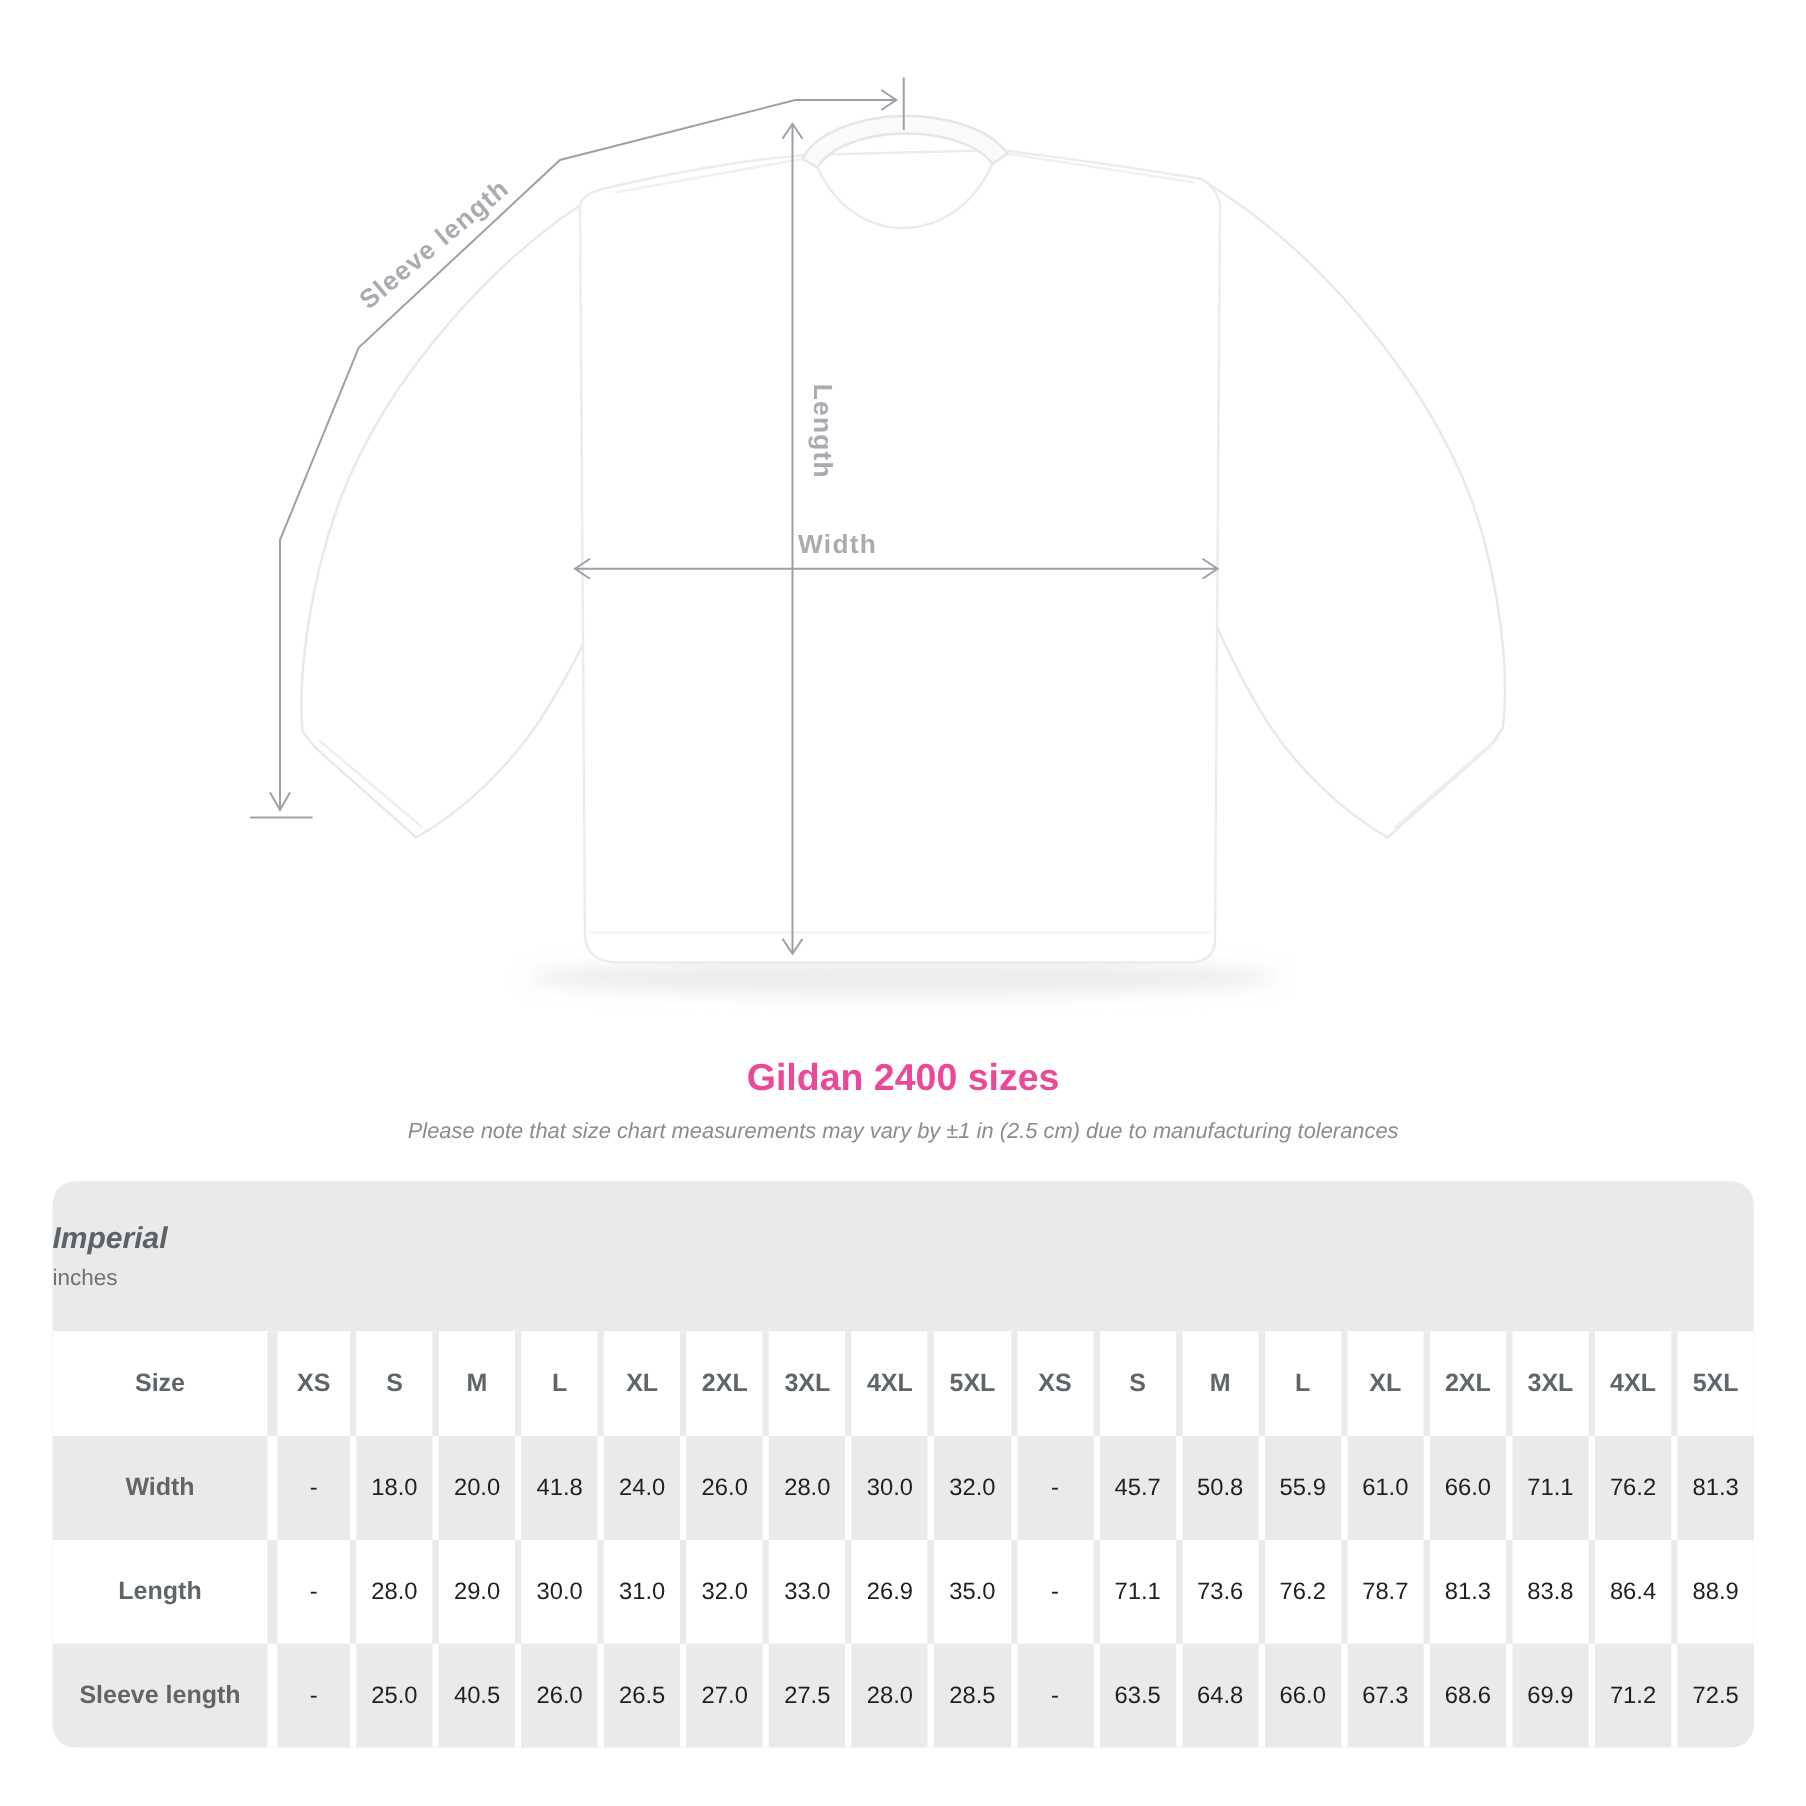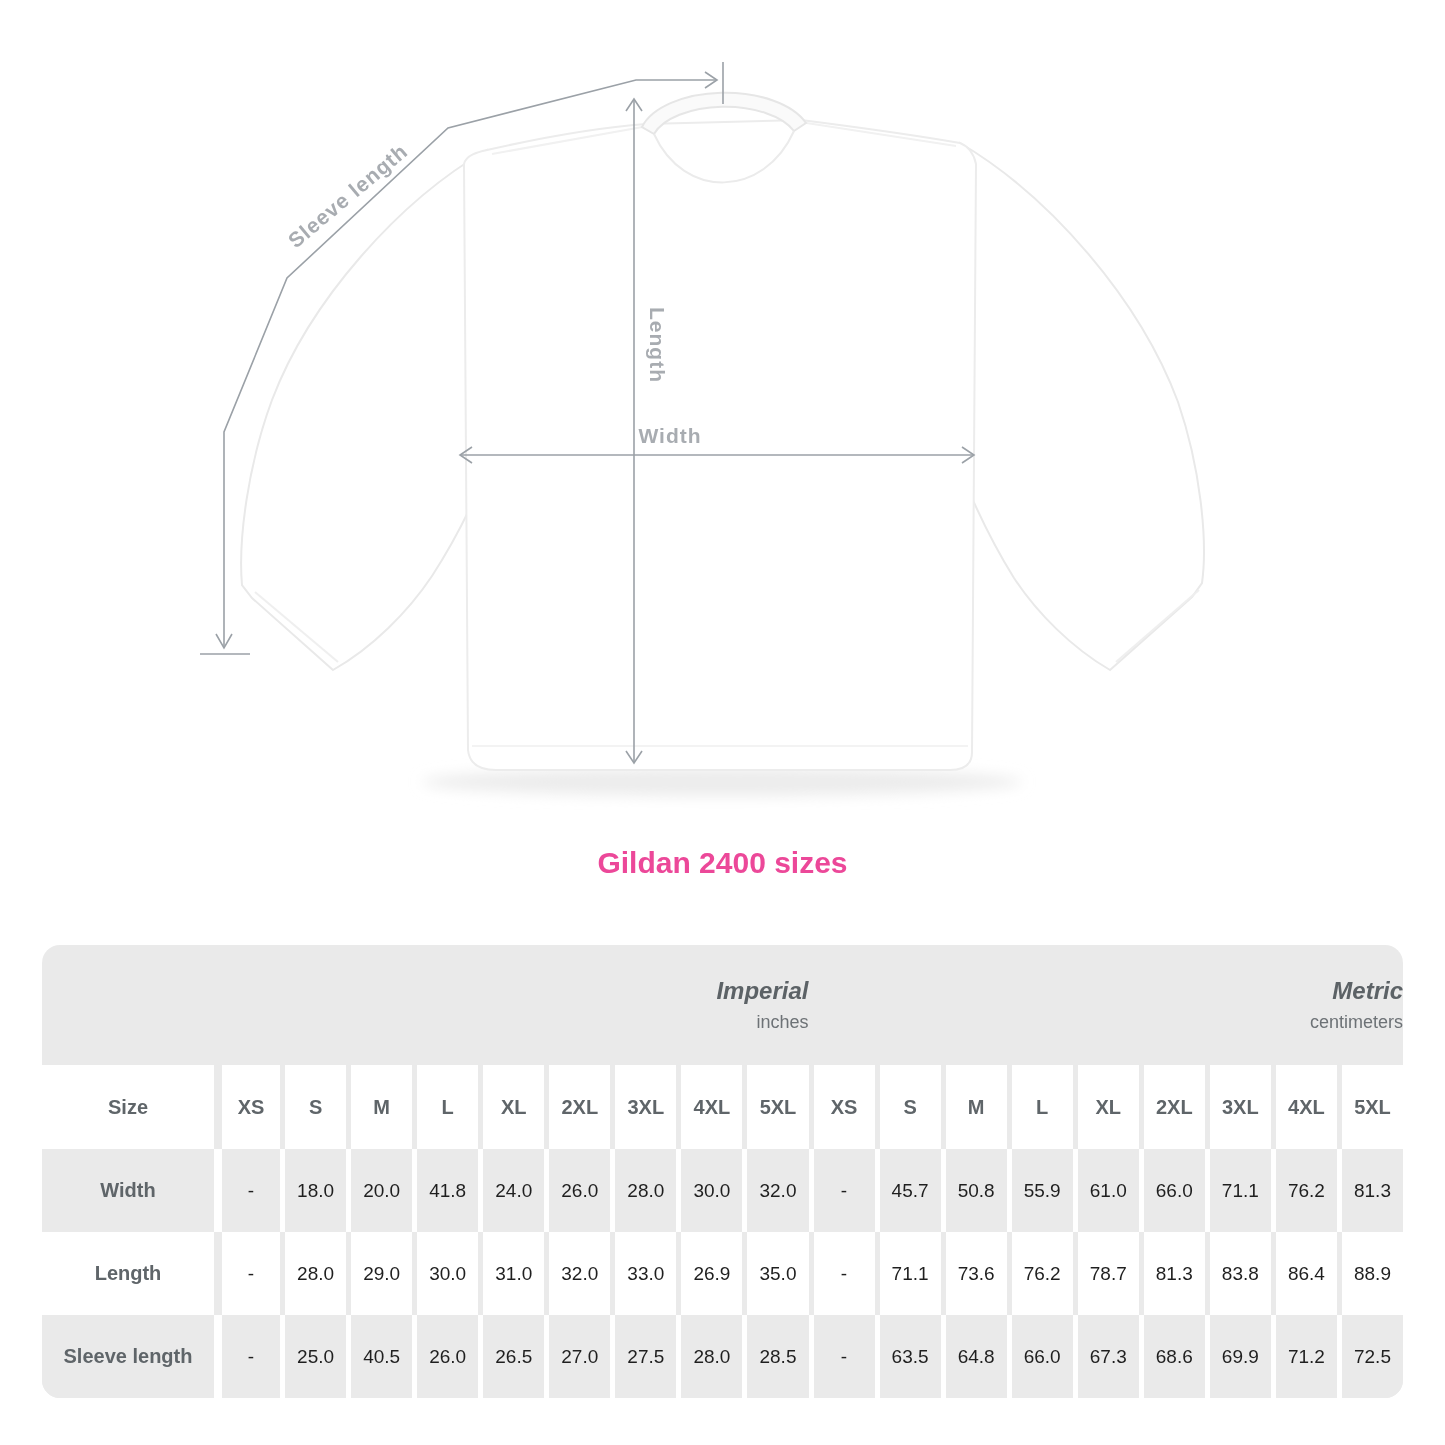--- a/index.html
+++ b/index.html
@@ -17,21 +17,21 @@
   .dlabel.wid{left:670px;top:436px;transform:translate(-50%,-50%);}
 
   
   .title{position:absolute;left:0;right:0;top:846px;text-align:center;font-size:30px;font-weight:bold;color:#ec4899;}
   .subtitle{position:absolute;left:0;right:0;top:894px;text-align:center;font-size:17.5px;font-style:italic;color:#8c8c8c;}
 
   
   .table{position:absolute;left:42px;top:945px;width:1361px;height:453px;background:var(--table-bg);
          border-radius:18px;overflow:hidden;}
   .band{display:grid;grid-template-columns:172px repeat(18,1fr);height:120px;}
-  .band-half{display:flex;flex-direction:column;align-items:flex-end;justify-content:center;}
+  .band-half{display:flex;flex-direction:column;align-items:flex-start;justify-content:center;}
   .band-half.imp{grid-column:1 / span 10;}
   .band-half.met{grid-column:11 / span 9;}
   .sec-name{font-size:24px;font-weight:bold;font-style:italic;color:#5c6266;}
   .sec-unit{font-size:18px;color:#6d7276;margin-top:7px;}
 
   .trow{display:grid;grid-template-columns:172px repeat(18,1fr);}
   .cell{display:flex;align-items:center;justify-content:center;height:83px;
         font-size:19px;color:var(--value-text);}
   .row-head .cell{height:84px;}
   .trow .cell + .cell{border-left:5px solid transparent;}
@@ -93,30 +93,27 @@
       <path class="mline" d="M 472 447 L 460 455 L 472 463"></path>
       <path class="mline" d="M 962 447 L 974 455 L 962 463"></path>
     </svg>
 
     <div class="dlabel sleeve">Sleeve length</div>
     <div class="dlabel len">Length</div>
     <div class="dlabel wid">Width</div>
   </div>
 
   <div class="title">Gildan 2400 sizes</div>
+  <div class="subtitle">Please note that size chart measurements may vary by ±1 in (2.5 cm) due to manufacturing tolerances</div>
 
   <div class="table">
     <div class="band">
       <div class="band-half imp">
         <div class="sec-name">Imperial</div>
         <div class="sec-unit">inches</div>
-      </div>
-      <div class="band-half met">
-        <div class="sec-name">Metric</div>
-        <div class="sec-unit">centimeters</div>
       </div>
     </div>
     <div id="size-grid">
         <div class="trow row-head">
           <div class="cell cell-label">Size</div>
           <div class="cell">XS</div>
           <div class="cell">S</div>
           <div class="cell">M</div>
           <div class="cell">L</div>
           <div class="cell">XL</div>

